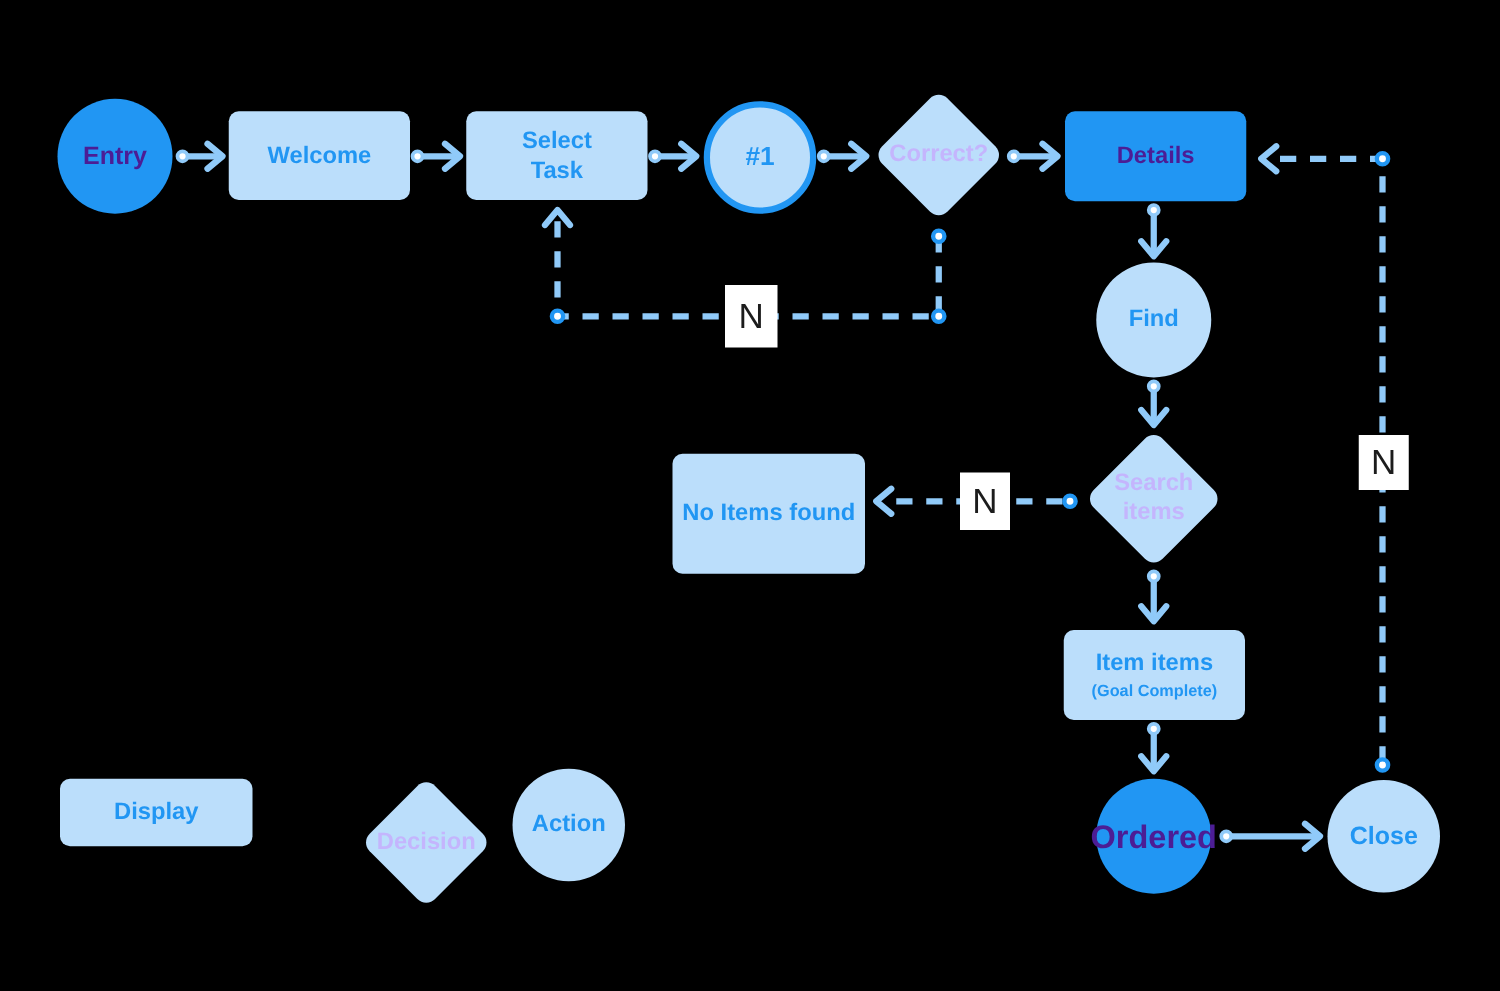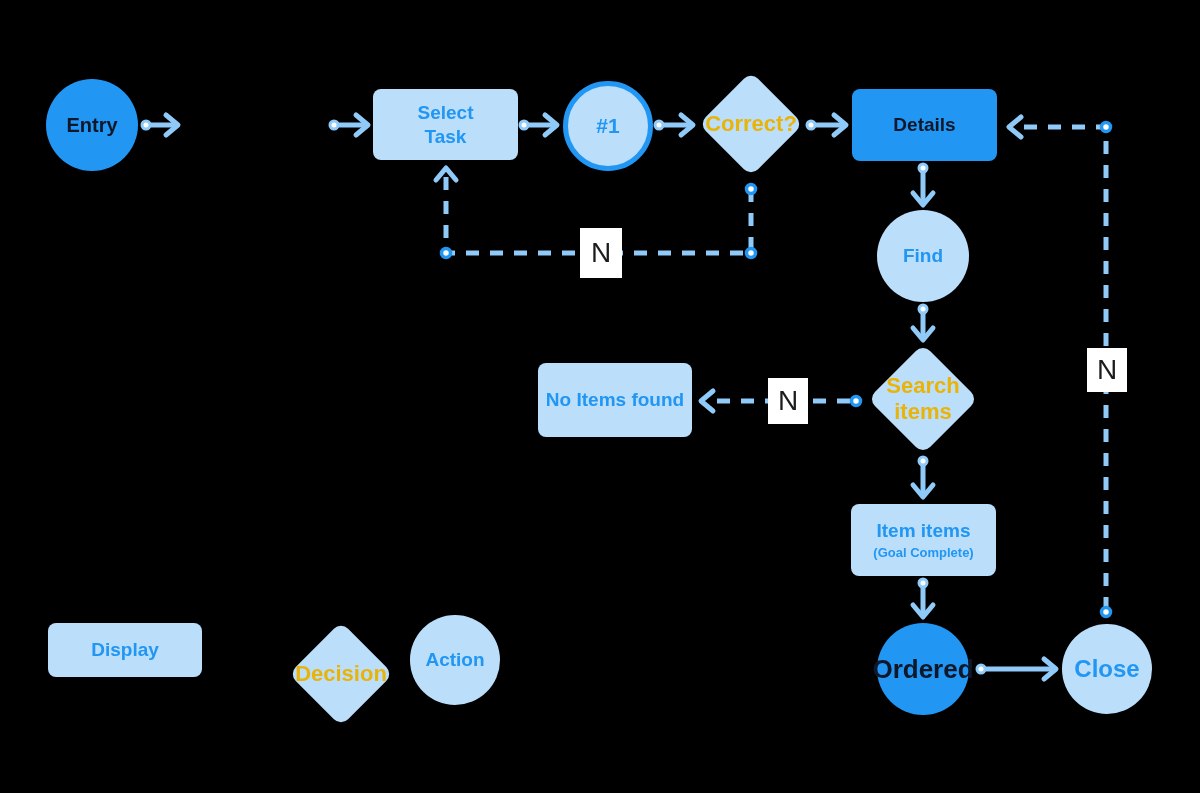--- a/index.html
+++ b/index.html
@@ -10,32 +10,32 @@
   svg.connectors { position:absolute; left:0; top:0; z-index:1; }
   .node {
     position:absolute; z-index:2;
     display:flex; align-items:center; justify-content:center;
     text-align:center; font-weight:700; font-size:19px;
     color:#2196F3; background:#BBDEFB;
     white-space:pre-line; line-height:1.25; box-sizing:border-box;
   }
   .rect   { border-radius:8px; }
   .circle { border-radius:50%; }
-  .dark   { background:#2196F3; color:#0f172a; }
+  .dark   { background:#2196F3; color:#4c1d95; }
   .ring   { border:5px solid #2196F3; }
 
   .diamond { position:absolute; z-index:2; }
   .diamond .shape {
     position:absolute; left:0; top:0; right:0; bottom:0;
     background:#BBDEFB; border-radius:10px; transform:rotate(45deg);
   }
   .diamond .dlabel {
     position:absolute; left:-20px; top:0; right:-20px; bottom:0;
     display:flex; align-items:center; justify-content:center;
-    font-weight:700; font-size:22px; color:#eab308;
+    font-weight:700; font-size:19px; color:#c4b5fd;
     text-align:center; white-space:pre-line; line-height:1.2;
   }
   .nlabel {
     position:absolute; z-index:3; background:#ffffff; color:#1c1c1c;
     display:flex; align-items:center; justify-content:center;
     font-size:28px; font-weight:400;
   }
   .stack { display:flex; flex-direction:column; align-items:center; }
   .sub { font-size:13px; font-weight:700; margin-top:2px; }
 </style>
@@ -118,20 +118,21 @@
       <circle cx="751" cy="253" r="4.5"></circle>
       <circle cx="446" cy="253" r="4.5"></circle>
       <circle cx="856" cy="401" r="4.5"></circle>
       <circle cx="1106" cy="612" r="4.5"></circle>
       <circle cx="1106" cy="127" r="4.5"></circle>
     </g>
   </svg>
 
   <div class="node circle dark" style="left:46px; top:79px; width:92px; height:92px; font-size:20px;">Entry</div>
 
+  <div class="node rect" style="left:183px; top:89px; width:145px; height:71px;">Welcome</div>
 
   <div class="node rect" style="left:373px; top:89px; width:145px; height:71px;">Select
 Task</div>
 
   <div class="node circle ring" style="left:563px; top:81px; width:90px; height:90px; font-size:21px;">#1</div>
 
   <div class="diamond" style="left:714px; top:87px; width:74px; height:74px;">
     <div class="shape"></div>
     <div class="dlabel">Correct?</div>
   </div>
@@ -139,32 +140,32 @@
   <div class="node rect dark" style="left:852px; top:89px; width:145px; height:72px;">Details</div>
 
   <div class="node circle" style="left:877px; top:210px; width:92px; height:92px;">Find</div>
 
   <div class="diamond" style="left:884px; top:360px; width:78px; height:78px;">
     <div class="shape"></div>
     <div class="dlabel">Search
 items</div>
   </div>
 
-  <div class="node rect" style="left:538px; top:363px; width:154px; height:74px;">No Items found</div>
+  <div class="node rect" style="left:538px; top:363px; width:154px; height:96px;">No Items found</div>
 
   <div class="node rect" style="left:851px; top:504px; width:145px; height:72px;">
     <div class="stack">
       <span>Item items</span>
       <span class="sub">(Goal Complete)</span>
     </div>
   </div>
 
   <div class="node circle dark" style="left:877px; top:623px; width:92px; height:92px; font-size:26px;">Ordered</div>
 
-  <div class="node circle" style="left:1062px; top:624px; width:90px; height:90px; font-size:24px;">Close</div>
+  <div class="node circle" style="left:1062px; top:624px; width:90px; height:90px; font-size:20px;">Close</div>
 
   <div class="nlabel" style="left:580px; top:228px; width:42px; height:50px;">N</div>
   <div class="nlabel" style="left:768px; top:378px; width:40px; height:46px;">N</div>
   <div class="nlabel" style="left:1087px; top:348px; width:40px; height:44px;">N</div>
 
   <div class="node rect" style="left:48px; top:623px; width:154px; height:54px;">Display</div>
 
   <div class="diamond" style="left:268px; top:637px; width:74px; height:74px;margin-left:36px;">
     <div class="shape"></div>
     <div class="dlabel">Decision</div>

